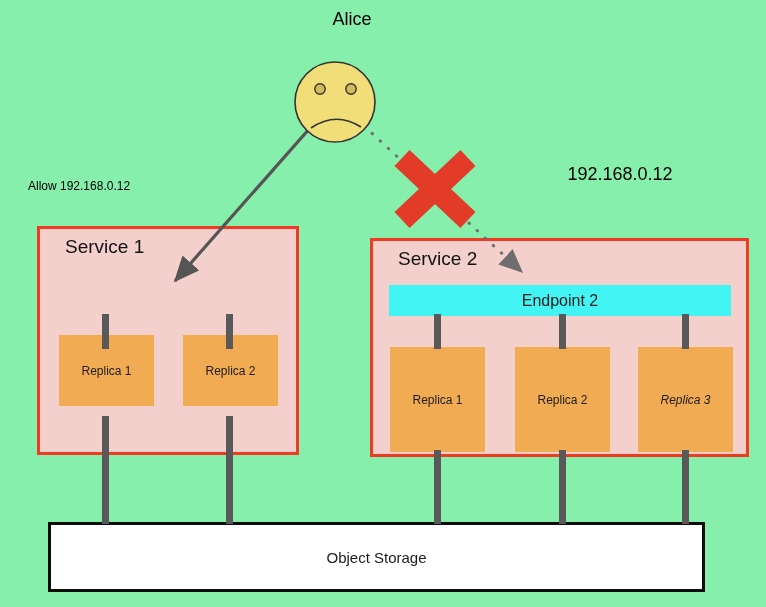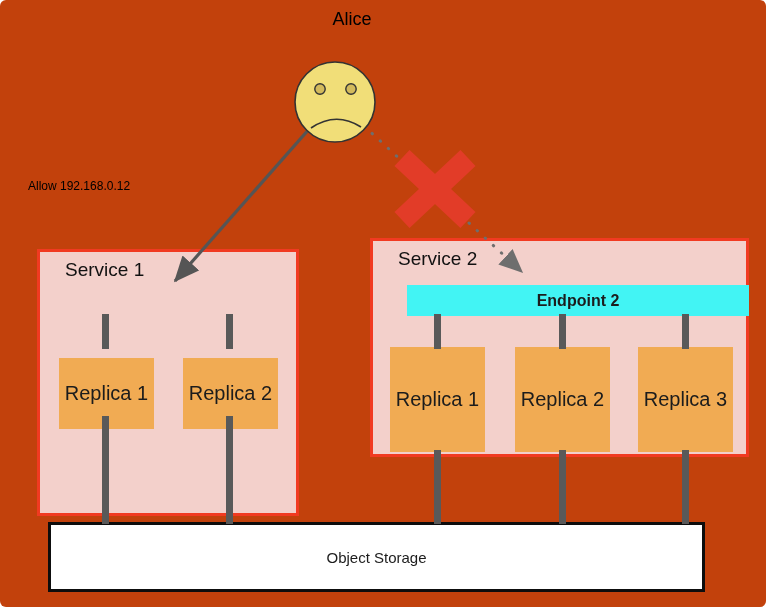--- a/index.html
+++ b/index.html
@@ -5,23 +5,22 @@
   html, body {
     margin: 0;
     padding: 0;
     background: #ffffff;
     font-family: "Liberation Sans", "DejaVu Sans", sans-serif;
   }
   .canvas {
     position: relative;
     width: 766px;
     height: 607px;
-    background: #c2410c;
+    background: #86efac;
     overflow: hidden;
-    border-radius: 6px;
   }
   
   .alice-label {
     position: absolute;
     left: 252px; top: 8px; width: 200px;
     text-align: center;
     font-size: 18px;
     color: #000000;
     line-height: 22px;
   }
@@ -39,54 +38,54 @@
     color: #000000;
     line-height: 22px;
   }
   
   .service {
     position: absolute;
     background: var(--service_fill);
     border: 3px solid var(--service_border);
     box-sizing: border-box;
   }
-  .service-1 { left: 37px; top: 249px; width: 262px; height: 267px; }
+  .service-1 { left: 37px; top: 226px; width: 262px; height: 229px; }
   .service-2 { left: 370px; top: 238px; width: 379px; height: 219px; }
   .service-title {
     position: absolute;
     left: 25px; top: 7px;
     font-size: 19px;
     color: #111111;
   }
   .endpoint {
     position: absolute;
     background: var(--endpoint_fill);
     top: 44px; height: 31px;
     display: flex; align-items: center; justify-content: center;
     font-size: 16px;
     color: #1c1c1c;
   }
   .endpoint-1 { left: 20px; width: 216px; }
-  .endpoint-2 { left: 34px; width: 342px; font-weight: bold; }
+  .endpoint-2 { left: 16px; width: 342px; }
   .replica {
     position: absolute;
     background: var(--replica_fill);
     top: 106px; width: 95px;
     display: flex; align-items: center; justify-content: center;
-    font-size: 20px;
+    font-size: 12px;
     color: #1c1c1c;
     text-align: right;
   }
   .service-1 .replica { height: 71px; }
   .service-2 .replica { height: 105px; }
   .s1-r1 { left: 19px; }
   .s1-r2 { left: 143px; }
   .s2-r1 { left: 17px; }
   .s2-r2 { left: 142px; }
-  .s2-r3 { left: 265px; }
+  .s2-r3 { left: 265px; font-style: italic; }
   
   .storage {
     position: absolute;
     left: 48px; top: 522px; width: 657px; height: 70px;
     background: #ffffff;
     border: 3px solid var(--storage_border);
     box-sizing: border-box;
     display: flex; align-items: center; justify-content: center;
     font-size: 15px;
     color: #1c1c1c;
@@ -104,20 +103,21 @@
 <body>
 
 <div class="canvas">
 
   <div class="alice-label">
     <div>Alice</div>
   </div>
 
   <div class="allow-label">Allow 192.168.0.12</div>
   <div class="deny-label">
+    <div>192.168.0.12</div>
   </div>
 
   <div class="service service-1">
     <div class="service-title">Service 1</div>
     <div class="replica s1-r1">Replica 1</div>
     <div class="replica s1-r2">Replica 2</div>
   </div>
 
   <div class="service service-2">
     <div class="service-title">Service 2</div>

